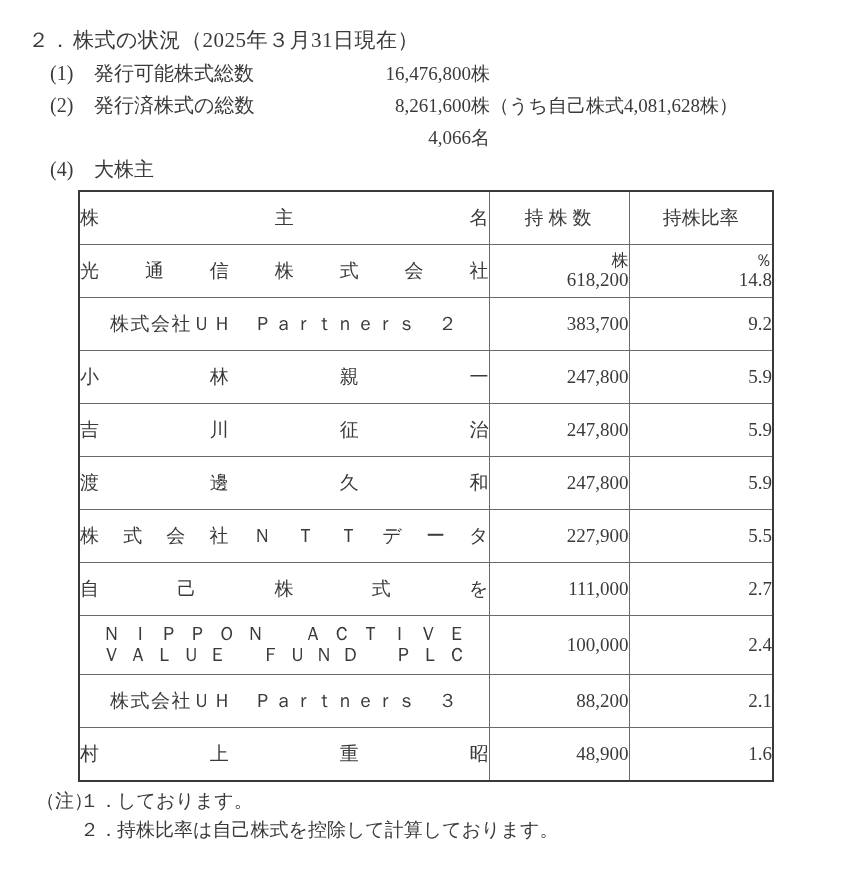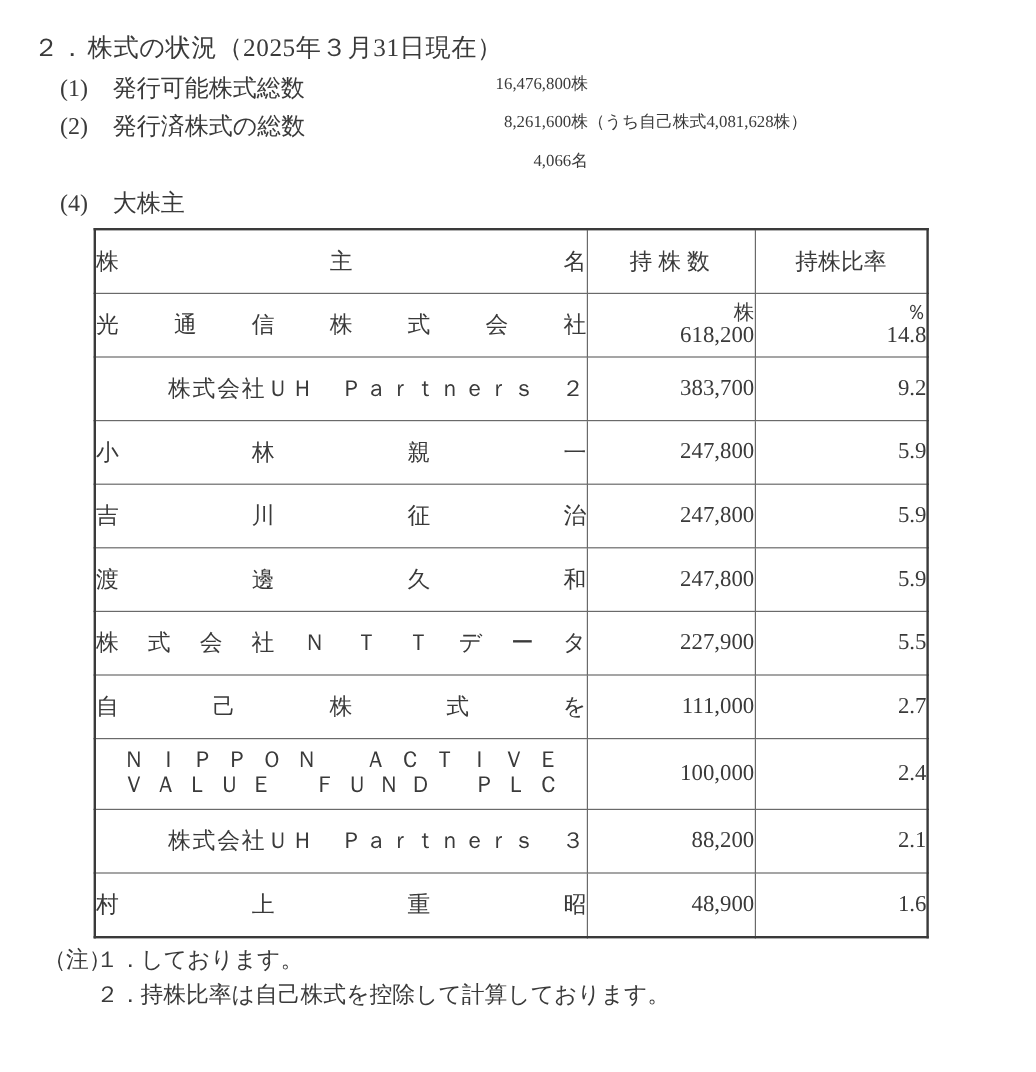--- a/index.html
+++ b/index.html
@@ -43,21 +43,21 @@
     width: 44px;
   }
   .item-row .label {
     display: inline-block;
   }
   .item-val {
     position: absolute;
     left: 50px;
     width: 440px;
     text-align: right;
-    font-size: 14px;
+    font-size: 19px;
     white-space: nowrap;
   }
   .item-val .tail {
     position: absolute;
     left: 440px;
     white-space: nowrap;
     text-align: center;
   }
 
   #item1 { top: 60px; }
@@ -111,21 +111,21 @@
   
   .nm {
     padding: 0 22px;
     font-size: 19px;
   }
   .nm.justify {
     text-align: justify;
     text-align-last: justify;
   }
   .nm.left {
-    text-align: right;
+    text-align: center;
     letter-spacing: 1.5px;
   }
   .nm.twoline {
     text-align: justify;
     text-align-last: justify;
     line-height: 1.08;
     padding: 3px 22px;
   }
   .nm.twoline .ln {
     display: block;

